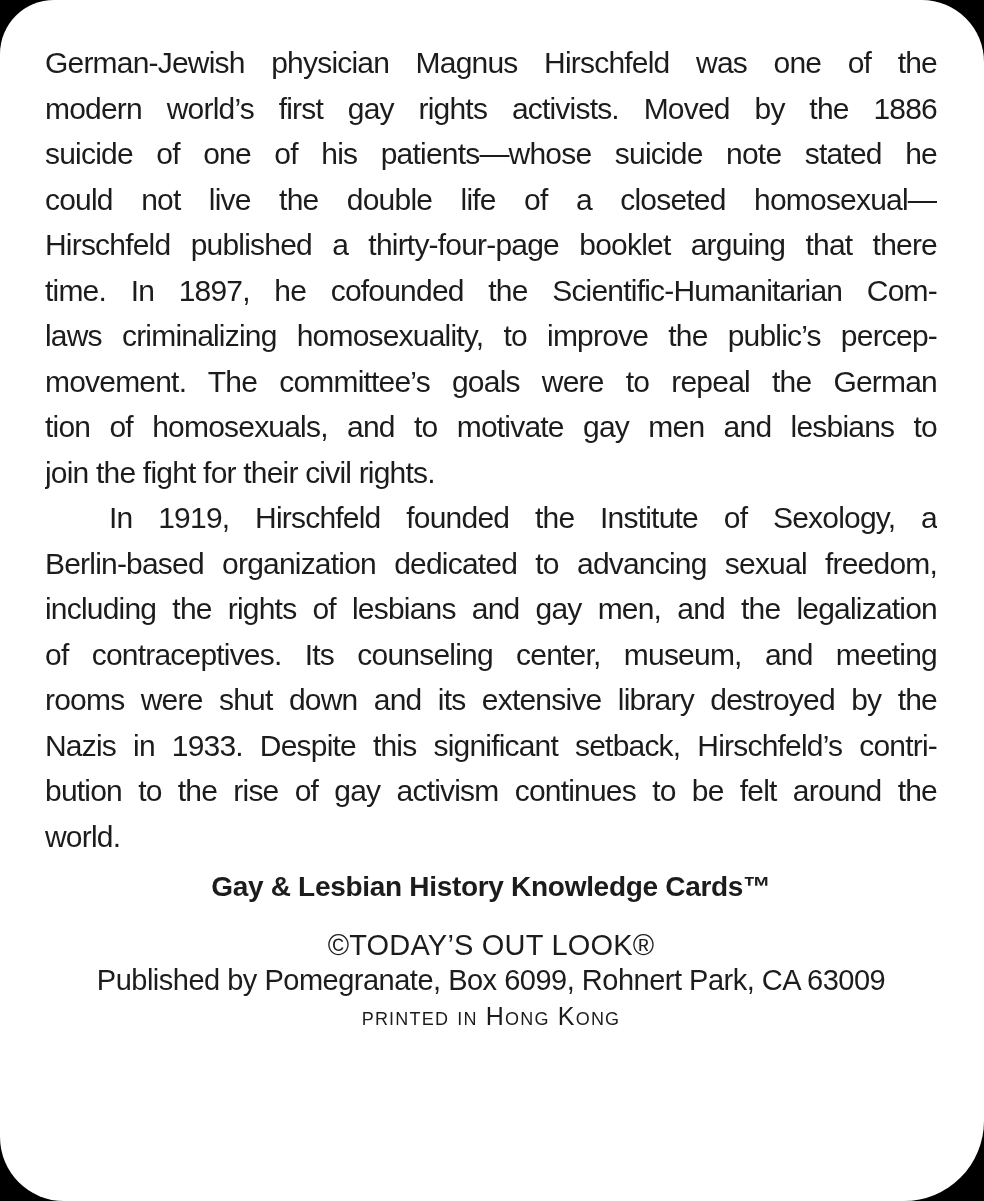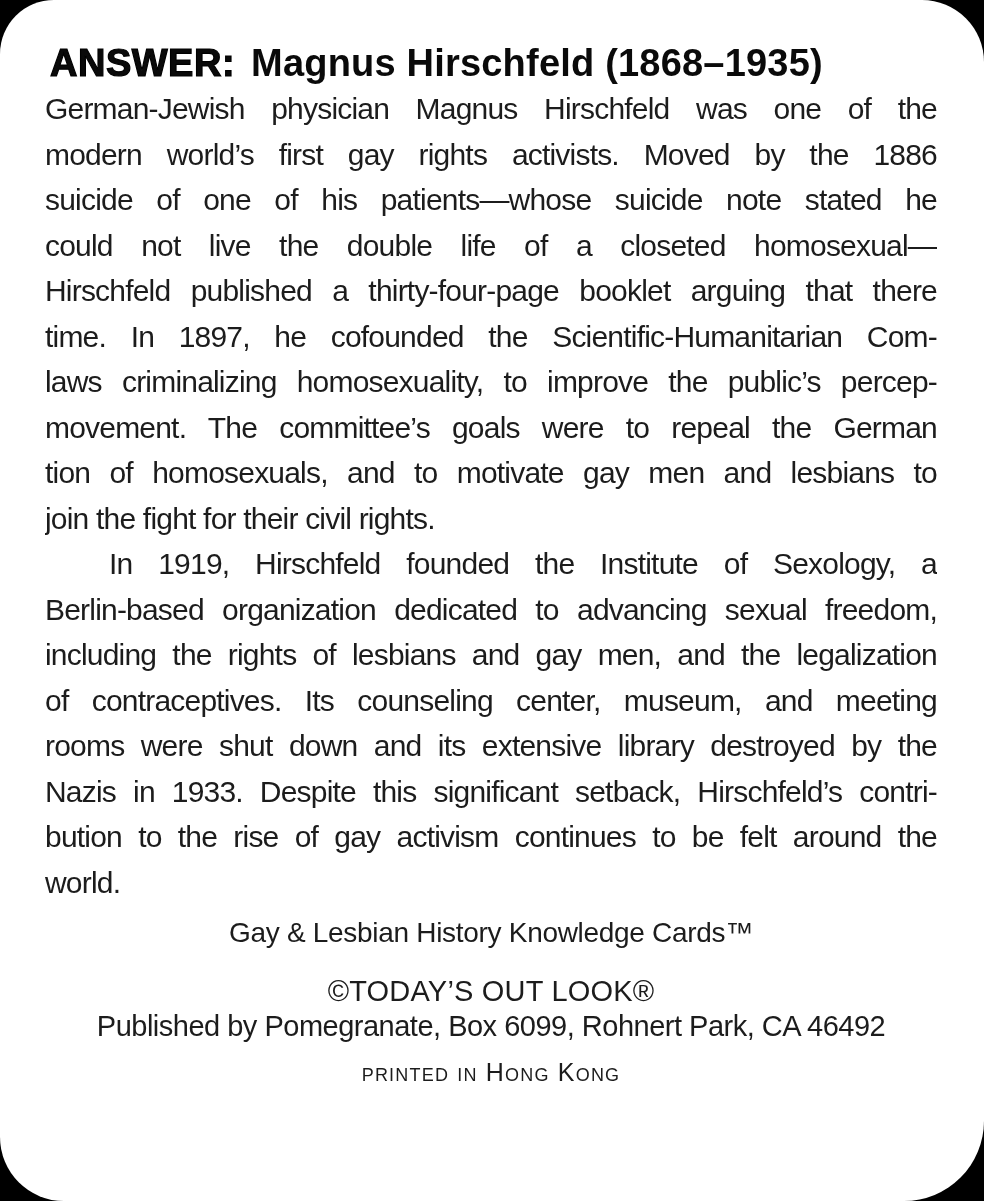--- a/index.html
+++ b/index.html
@@ -66,50 +66,48 @@
   }
   .footer {
     margin-top: 10px;
     text-align: center;
     color: #1c1c1c;
   }
   .f-series {
     font-size: 28px;
     line-height: 36px;
     letter-spacing: -0.3px;
+    font-weight: bold;
   }
   .f-copyright {
     font-size: 29px;
     line-height: 35px;
     letter-spacing: 0.2px;
     margin-top: 23px;
   }
   .f-publisher {
     font-size: 29px;
     line-height: 35px;
     letter-spacing: -0.5px;
   }
   .f-printed {
-    margin-top: 12px;
+    margin-top: 2px;
     font-size: 25px;
     line-height: 32px;
     font-variant: small-caps;
     letter-spacing: 1.2px;
   }
 </style>
 </head>
 <body>
 
 <div class="scene">
   <div class="card">
     <div class="content">
 
-      <div class="title">
-        <span class="t-label">ANSWER:</span><span class="t-name">Magnus Hirschfeld (1868–1935)</span>
-      </div>
 
       <div class="bodytext">
         <div class="jline">German-Jewish physician Magnus Hirschfeld was one of the</div>
         <div class="jline">modern world’s first gay rights activists. Moved by the 1886</div>
         <div class="jline">suicide of one of his patients—whose suicide note stated he</div>
         <div class="jline">could not live the double life of a closeted homosexual—</div>
         <div class="jline">Hirschfeld published a thirty-four-page booklet arguing that there</div>
         <div class="jline">time. In 1897, he cofounded the Scientific-Humanitarian Com-</div>
         <div class="jline">laws criminalizing homosexuality, to improve the public’s percep-</div>
         <div class="jline">movement. The committee’s goals were to repeal the German</div>
@@ -122,19 +120,19 @@
         <div class="jline">of contraceptives. Its counseling center, museum, and meeting</div>
         <div class="jline">rooms were shut down and its extensive library destroyed by the</div>
         <div class="jline">Nazis in 1933. Despite this significant setback, Hirschfeld’s contri-</div>
         <div class="jline">bution to the rise of gay activism continues to be felt around the</div>
         <div class="jline lastline">world.</div>
       </div>
 
       <div class="footer">
         <div class="f-series">Gay &amp; Lesbian History Knowledge Cards™</div>
         <div class="f-copyright">©TODAY’S OUT LOOK®</div>
-        <div class="f-publisher">Published by Pomegranate, Box 6099, Rohnert Park, CA 46492</div>
+        <div class="f-publisher">Published by Pomegranate, Box 6099, Rohnert Park, CA 63009</div>
         <div class="f-printed">printed in Hong Kong</div>
       </div>
 
     </div>
   </div>
 </div>
 
 </body></html>

